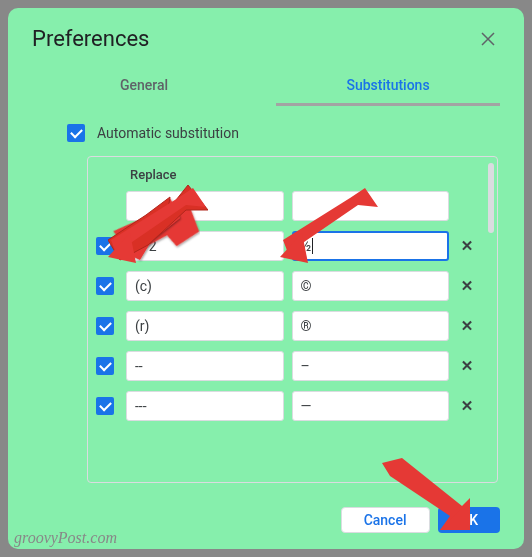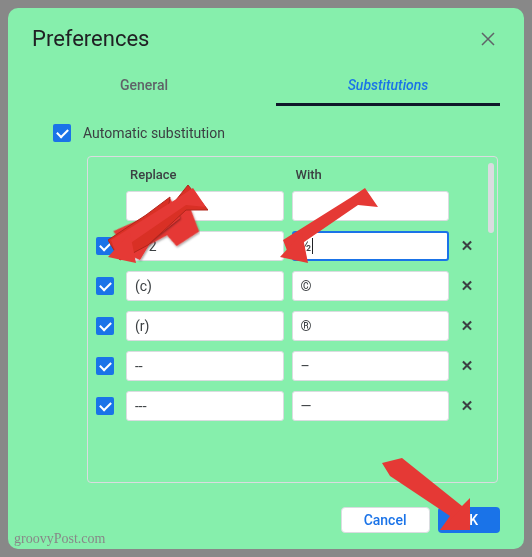--- a/index.html
+++ b/index.html
@@ -56,36 +56,35 @@
       flex: 1;
       text-align: center;
       padding: 10px 0;
       font-size: 14px;
       font-weight: 500;
       cursor: pointer;
       color: #5f6368;
     }
     .tab.active {
       color: #1a73e8;
-      border-bottom: 3px solid #0f172a;
-      font-style: italic;
+      border-bottom: 3px solid #a3a3a3;
     }
     .body {
       padding: 18px 26px 10px 42px;
       flex: 1;
       display: flex;
       flex-direction: column;
       min-height: 0;
     }
     .auto-row {
       display: flex;
       align-items: center;
       gap: 12px;
       margin-bottom: 14px;
-      margin-left: 3px;
+      margin-left: 17px;
     }
     .chk {
       width: 18px;
       height: 18px;
       flex: 0 0 18px;
       border-radius: 2px;
       display: flex;
       align-items: center;
       justify-content: center;
       cursor: pointer;
@@ -197,22 +196,23 @@
       border: 1px solid #dadce0;
     }
     .btn-ok {
       background: #1a73e8;
       color: #fff;
     }
     .watermark {
       position: absolute;
       bottom: 10px;
       left: 14px;
-      font-size: 14px;
+      font-size: 16px;
       color: #888;
+      font-style: italic;
       font-family: Georgia, serif;
     }
     .arrow {
       position: absolute;
       pointer-events: none;
     }
     .cursor-caret {
       display: inline-block;
       width: 1px;
       height: 16px;
@@ -245,21 +245,20 @@
       <div class="auto-label">Automatic substitution</div>
     </div>
 
     <div class="table-box">
       <div class="scrollbar"></div>
       <div class="scroll-area">
 
         <div class="head-row">
           <div class="col-chk"></div>
           <div class="col-replace col-head">Replace</div>
-          <div class="col-with col-head">With</div>
           <div class="col-del"></div>
         </div>
 
         <div class="row">
           <div class="col-chk"></div>
           <div class="col-replace"><input class="inp" value="" style=""></div>
           <div class="col-with"><input class="inp" value="" style=""></div>
           <div class="col-del"></div>
         </div>
 

